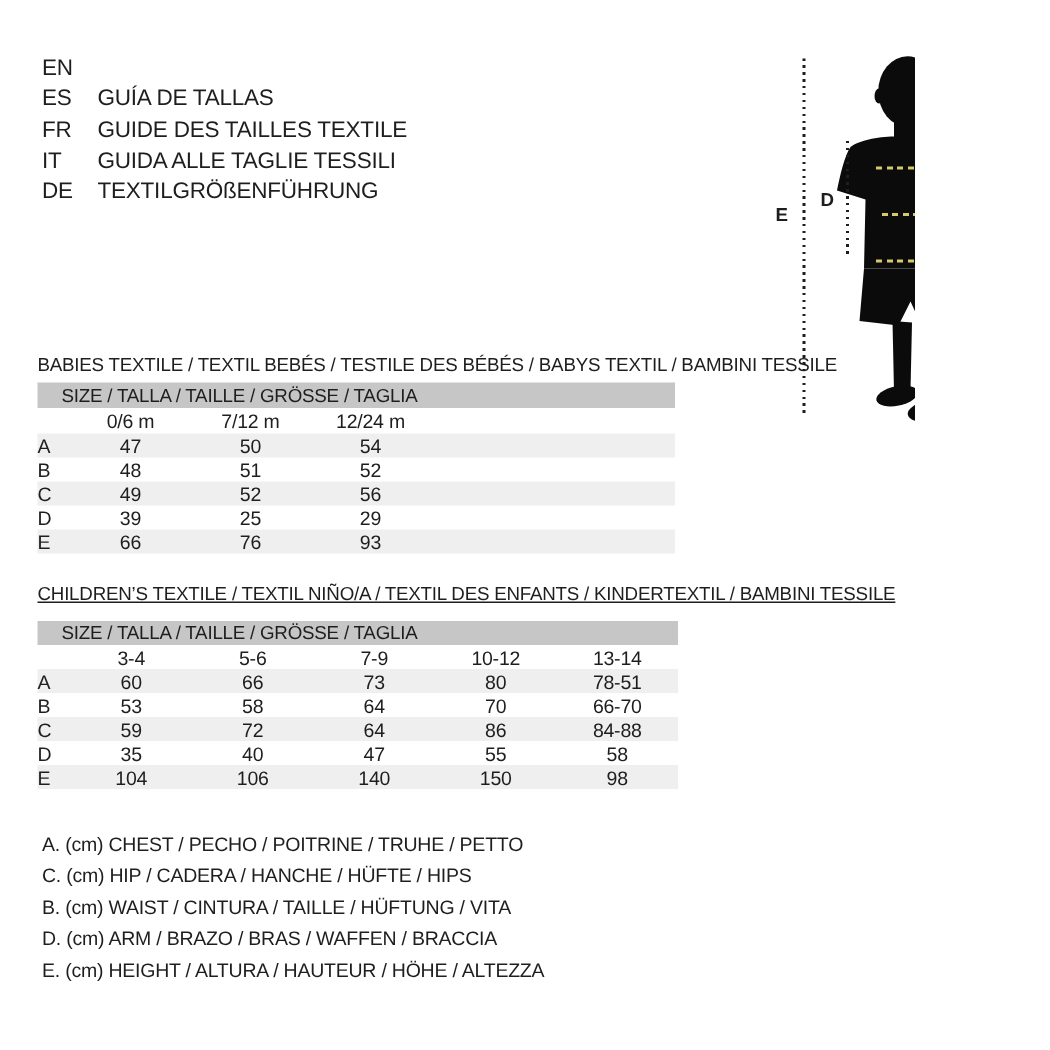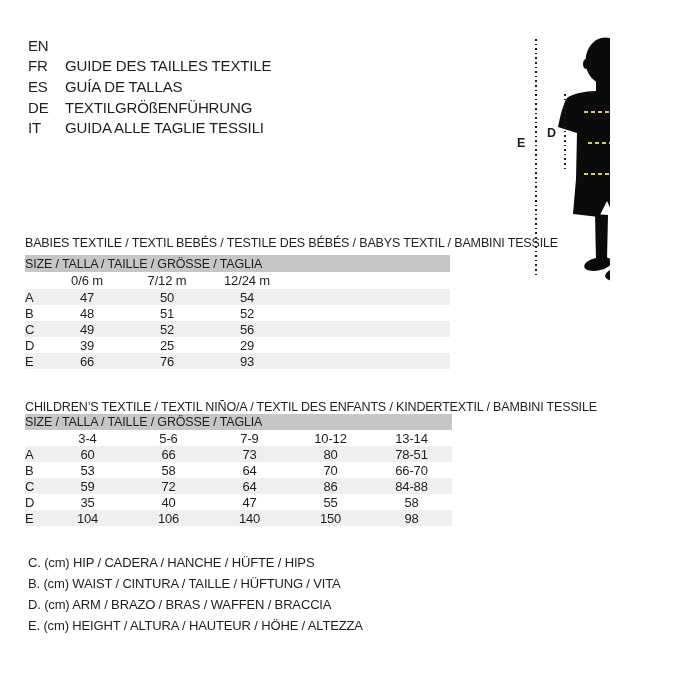--- a/index.html
+++ b/index.html
@@ -19,21 +19,21 @@
   .vline.e { left:535px; top:39px; height:238px; }
   .vline.d { left:564px; top:94px; height:77px; }
   .hdash-y { position:absolute; height:2px; z-index:2;
     background-image:repeating-linear-gradient(to right, #d5c96b 0 4px, transparent 4px 7px); }
   .hdash-b { position:absolute; height:2px;
     background-image:repeating-linear-gradient(to right,#1e1e1e 0 2px, transparent 2px 5px); }
   .mlabel { position:absolute; font-size:12.5px; font-weight:bold; letter-spacing:0; }
   
   .sec-title { position:absolute; left:25px; font-size:12.5px; white-space:nowrap; }
   .table { position:absolute; left:25px; }
-  .bar { background:#c6c6c6; font-size:12.5px; box-sizing:border-box; padding-left:0;
+  .bar { background:#c6c6c6; font-size:12.5px; box-sizing:border-box; padding-left:16px;
          display:flex; align-items:center; }
   .babies-w { width:425px; }
   .children-w { width:427px; }
   .bar.babies-bar { height:17px; }
   .bar.children-bar { height:16px; }
   .grid-b { display:grid; grid-template-columns:22px 80px 80px 80px; }
   .grid-c { display:grid; grid-template-columns:22px 81px 81px 81px 81px 81px; }
   .hrow { height:17px; }
   .trow { height:16px; }
   .grid-b, .grid-c { align-items:center; font-size:13px; }
@@ -47,34 +47,34 @@
 </head>
 <body>
 
 <div class="page">
 
   <div class="lang-block">
     <div class="lang-row">
       <span class="lang-code">EN</span>
     </div>
     <div class="lang-row">
+      <span class="lang-code">ES</span>
+      <span>GUÍA DE TALLAS</span>
+    </div>
+    <div class="lang-row">
       <span class="lang-code">FR</span>
       <span>GUIDE DES TAILLES TEXTILE</span>
     </div>
     <div class="lang-row">
-      <span class="lang-code">ES</span>
-      <span>GUÍA DE TALLAS</span>
+      <span class="lang-code">IT</span>
+      <span>GUIDA ALLE TAGLIE TESSILI</span>
     </div>
     <div class="lang-row">
       <span class="lang-code">DE</span>
       <span>TEXTILGRÖßENFÜHRUNG</span>
-    </div>
-    <div class="lang-row">
-      <span class="lang-code">IT</span>
-      <span>GUIDA ALLE TAGLIE TESSILI</span>
     </div>
   </div>
 
   <svg class="silhouette" width="104" height="250" viewBox="0 0 104 250">
     <g fill="#0b0b0b">
       <ellipse cx="53" cy="27" rx="19.5" ry="23.5"></ellipse>
       <ellipse cx="34" cy="30" rx="3" ry="5"></ellipse>
       <ellipse cx="72" cy="29" rx="3.5" ry="5"></ellipse>
       <rect x="44" y="38" width="18" height="22"></rect>
       <path d="M44 57 C33 57 20 60 15 64 C11 70 8 83 6 93 L25 99 L24 145 L86 145 L85 98 L99 92 C97 81 94 68 90 63 C86 59 72 57 62 57 Z"></path>
@@ -138,21 +138,21 @@
       </div>
       <div class="grid-b trow babies-w">
         <span class="rl">E</span>
         <span class="cv">66</span>
         <span class="cv">76</span>
         <span class="cv">93</span>
       </div>
     </div>
   </div>
 
-  <div class="sec-title" style="top:400px;">CHILDREN’S TEXTILE / TEXTIL NIÑO/A / TEXTIL DES ENFANTS / KINDERTEXTIL / BAMBINI TESSILE</div>
+  <div class="sec-title" style="top:389px;text-decoration:underline;">CHILDREN’S TEXTILE / TEXTIL NIÑO/A / TEXTIL DES ENFANTS / KINDERTEXTIL / BAMBINI TESSILE</div>
   <div class="table" style="top:414px;">
     <div class="bar children-bar children-w">SIZE / TALLA / TAILLE / GRÖSSE / TAGLIA</div>
     <div class="grid-c trow children-w">
       <span class="rl"></span>
       <span class="cv">3-4</span>
       <span class="cv">5-6</span>
       <span class="cv">7-9</span>
       <span class="cv">10-12</span>
       <span class="cv">13-14</span>
     </div>
@@ -194,19 +194,20 @@
         <span class="cv">104</span>
         <span class="cv">106</span>
         <span class="cv">140</span>
         <span class="cv">150</span>
         <span class="cv">98</span>
       </div>
     </div>
   </div>
 
   <div class="legend">
+    <div>A. (cm) CHEST / PECHO / POITRINE / TRUHE / PETTO</div>
     <div>C. (cm) HIP / CADERA / HANCHE / HÜFTE / HIPS</div>
     <div>B. (cm) WAIST / CINTURA / TAILLE / HÜFTUNG / VITA</div>
     <div>D. (cm) ARM / BRAZO / BRAS / WAFFEN / BRACCIA</div>
     <div>E. (cm) HEIGHT / ALTURA / HAUTEUR / HÖHE / ALTEZZA</div>
   </div>
 
 </div>
 
 </body></html>

